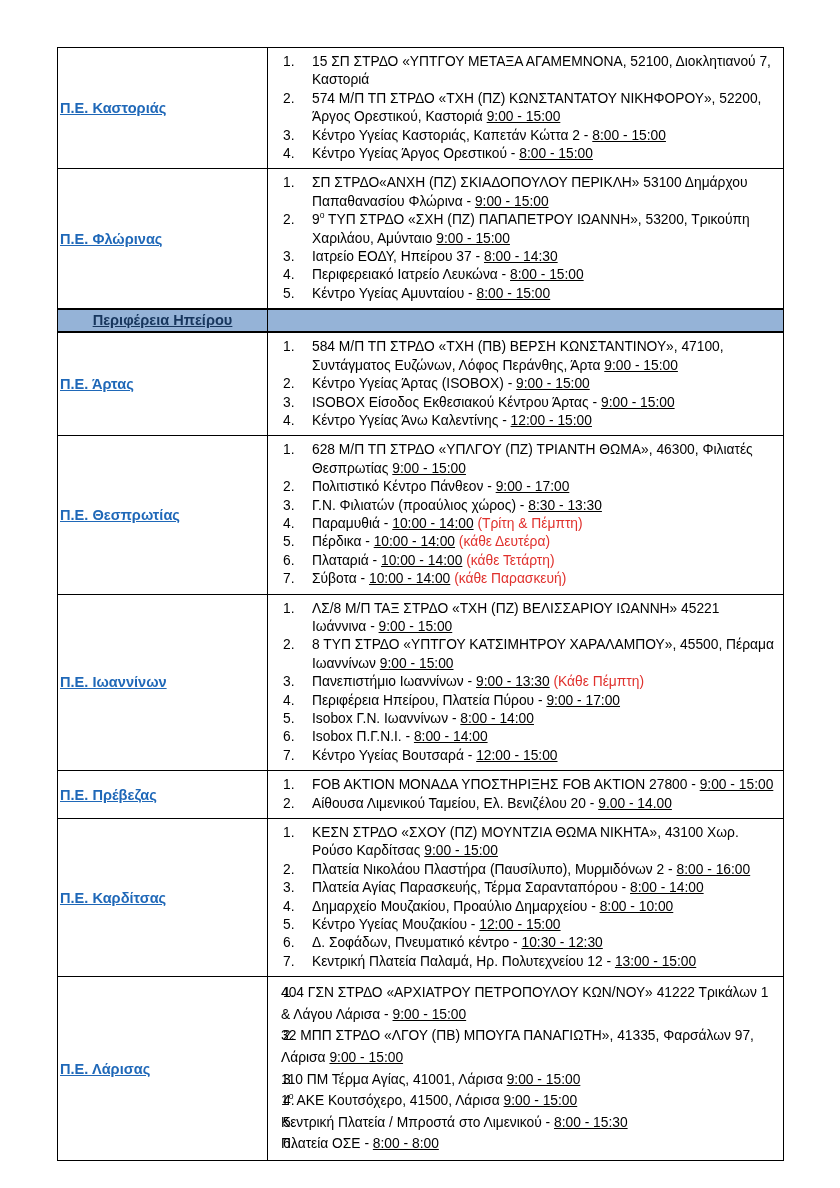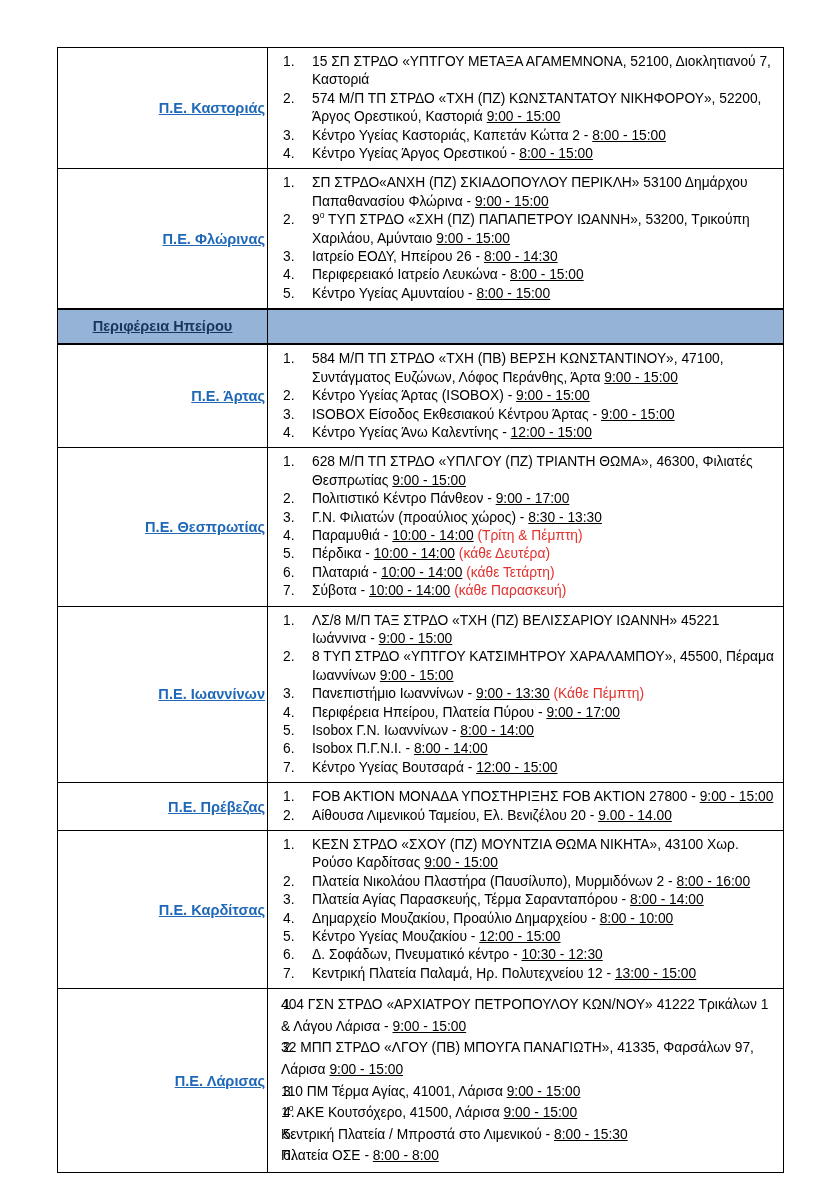--- a/index.html
+++ b/index.html
@@ -6,42 +6,42 @@
   .page {
     position:relative; width:840px; height:1188px; background:#ffffff;
     overflow:hidden; font-family:"Liberation Sans", sans-serif; color:#000;
   }
   .doc-table {
     position:absolute; left:57px; top:47px; width:727px;
     border-collapse:collapse; table-layout:fixed;
   }
   .doc-table td { border:1.5px solid #000; vertical-align:middle; }
   .col-region { width:210px; }
-  .region-cell { text-align:right; padding:2px; }
+  .region-cell { text-align:left; padding:2px; }
   .region-name {
     color:var(--region-link,#1f68b8); font-weight:bold; font-size:14.6px;
     text-decoration:underline; cursor:pointer;
   }
   .items-cell { vertical-align:top;margin-top:6px; }
   .items-cell ol {
     list-style:none; margin:0; padding:4px 6px 4px 0; counter-reset:loc;
   }
   .items-cell li {
     counter-increment:loc; position:relative; padding-left:43px;
     font-size:13.8px; line-height:18.4px; color:#000;
   }
   .items-cell li::before {
     content:counter(loc) "."; position:absolute; left:14px;
   }
   .seg-time { text-decoration:underline; }
   .seg-note { color:var(--note-red,#e0312d); }
   sup { font-size:0.62em; line-height:0; }
   .section-row td {
     background:var(--section-bg,#95b3d7);
-    border-top-width:2px; border-bottom-width:2px; padding:7px 0;
+    border-top-width:2px; border-bottom-width:2px; padding:1px 0;
   }
   .section-label {
     display:block; text-align:center; font-size:14.6px; font-weight:bold;
     color:var(--section-text,#17365d); text-decoration:underline; line-height:19px;
   }
   
   .doc-table tbody tr:last-child li { line-height:21.6px;padding-left:12px; }
 </style>
 </head>
 <body>
@@ -63,21 +63,21 @@
               <li><span class="seg-normal">Κέντρο Υγείας Άργος Ορεστικού - </span><span class="seg-time">8:00 - 15:00</span></li>
             </ol>
           </td>
         </tr>
         <tr class="region-row">
           <td class="region-cell"><span class="region-name">Π.Ε. Φλώρινας</span></td>
           <td class="items-cell">
             <ol>
               <li><span class="seg-normal">ΣΠ ΣΤΡΔΟ«ΑΝΧΗ (ΠΖ) ΣΚΙΑΔΟΠΟΥΛΟΥ ΠΕΡΙΚΛΗ» 53100 Δημάρχου Παπαθανασίου Φλώρινα - </span><span class="seg-time">9:00 - 15:00</span></li>
               <li><span class="seg-normal">9</span><sup>ο</sup><span class="seg-normal"> ΤΥΠ ΣΤΡΔΟ «ΣΧΗ (ΠΖ) ΠΑΠΑΠΕΤΡΟΥ ΙΩΑΝΝΗ», 53200, Τρικούπη Χαριλάου, Αμύνταιο </span><span class="seg-time">9:00 - 15:00</span></li>
-              <li><span class="seg-normal">Ιατρείο ΕΟΔΥ, Ηπείρου 26 - </span><span class="seg-time">8:00 - 14:30</span></li>
+              <li><span class="seg-normal">Ιατρείο ΕΟΔΥ, Ηπείρου 37 - </span><span class="seg-time">8:00 - 14:30</span></li>
               <li><span class="seg-normal">Περιφερειακό Ιατρείο Λευκώνα - </span><span class="seg-time">8:00 - 15:00</span></li>
               <li><span class="seg-normal">Κέντρο Υγείας Αμυνταίου - </span><span class="seg-time">8:00 - 15:00</span></li>
             </ol>
           </td>
         </tr>
         <tr class="section-row">
           <td>
             <span class="section-label">Περιφέρεια Ηπείρου</span>
           </td>
           <td></td>

